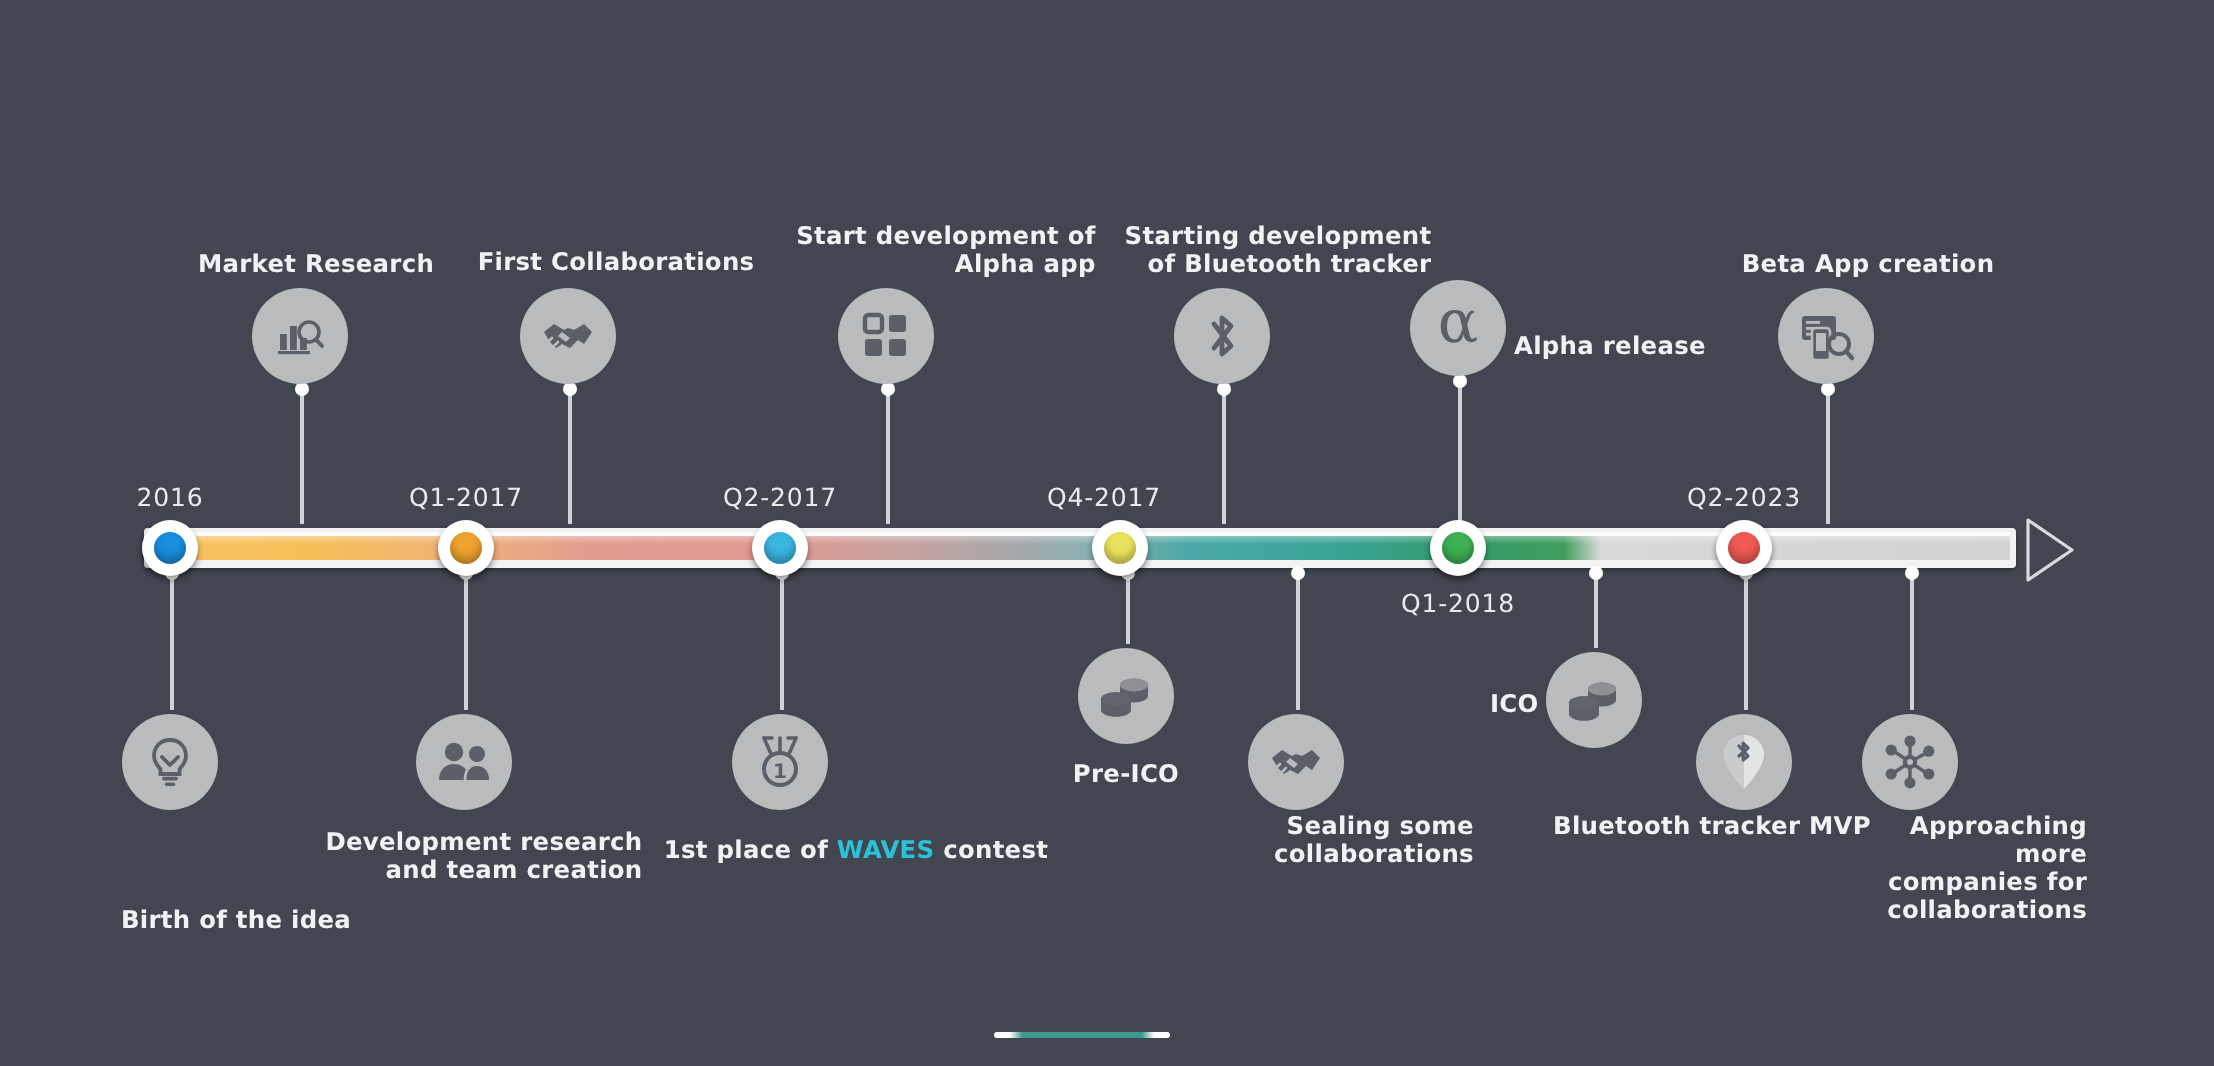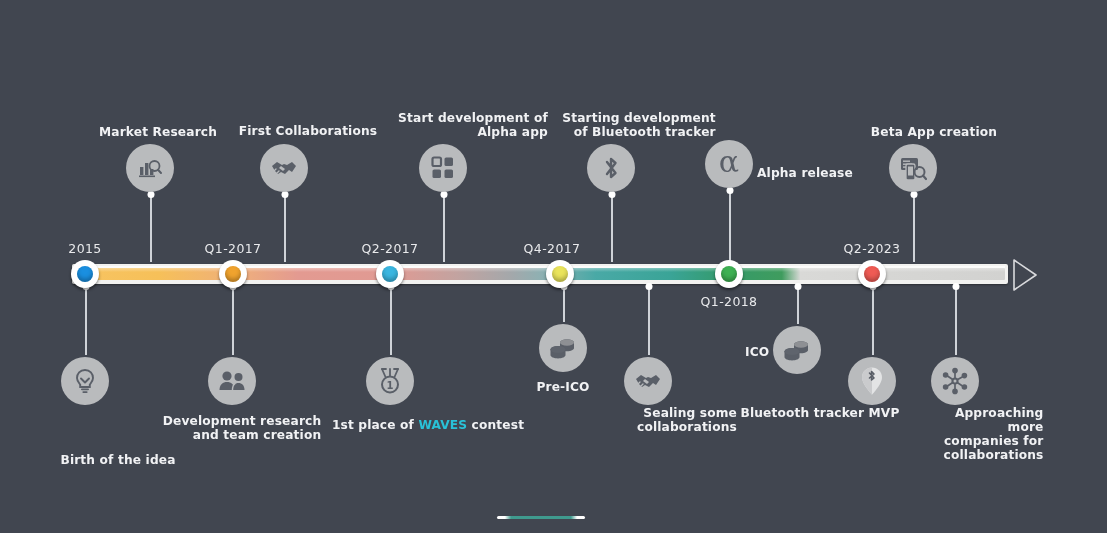--- a/index.html
+++ b/index.html
@@ -142,21 +142,21 @@
         <i style="background: rgb(234, 228, 92);"></i>
       </div>
       <div class="node" style="left: 729px; top: 274px;">
         <i style="background: rgb(62, 177, 83);"></i>
       </div>
       <div class="node" style="left: 872px; top: 274px;">
         <i style="background: rgb(239, 91, 84);"></i>
       </div>
     </div>
   <div id="above-layer">
-      <div class="period" style="left: 85px; top: 241px;">2015</div>
+      <div class="period" style="left: 85px; top: 241px;">2016</div>
       <div class="period" style="left: 233px; top: 241px;">Q1-2017</div>
       <div class="period" style="left: 390px; top: 241px;">Q2-2017</div>
       <div class="period" style="left: 552px; top: 241px;">Q4-2017</div>
       <div class="period" style="left: 729px; top: 294px;">Q1-2018</div>
       <div class="period" style="left: 872px; top: 241px;">Q2-2023</div>
       <div class="conn up" style="left: 150px; top: 194px; height: 68px;">
         <span class="dot" style="bottom: auto; top: -3px;"></span>
       </div>
       <div class="ico" style="left: 150px; top: 144px;">
         <svg width="26" height="26" viewBox="0 0 26 26">
@@ -309,21 +309,21 @@
       <div class="conn down" style="left: 872px; top: 286px; height: 69px;">
         <span class="dot" style="bottom: -3px;"></span>
       </div>
       <div class="ico" style="left: 872px; top: 357px;">
         <svg width="24" height="30" viewBox="0 0 24 30">
           <path d="M12 1.5 C6.4 1.5 2 5.9 2 11.4 C2 18.2 12 28.5 12 28.5 C12 28.5 22 18.2 22 11.4 C22 5.9 17.6 1.5 12 1.5 Z" fill="#e3e4e5"></path>
           <path d="M12 1.5 C6.4 1.5 2 5.9 2 11.4 C2 18.2 12 28.5 12 28.5 Z" fill="#cacbcd"></path>
           <path d="M9.5 7 L14 12 L11.6 14 L11.6 5.6 L14 8 L9.5 12" fill="none" stroke="#5a5f68" stroke-width="1.6" stroke-linejoin="round" stroke-linecap="round"></path>
         </svg>
       </div>
-      <div class="cap c" style="left: 820px; top: 406px;">Bluetooth tracker MVP</div>
+      <div class="cap c" style="left: 856px; top: 406px;">Bluetooth tracker MVP</div>
       <div class="conn down" style="left: 955px; top: 286px; height: 69px;">
         <span class="dot" style="bottom: -3px;"></span>
       </div>
       <div class="ico" style="left: 955px; top: 357px;">
         <svg width="28" height="28" viewBox="0 0 28 28">
           <g stroke="#5a5f68" stroke-width="1.7">
             <line x1="14" y1="14" x2="14" y2="4"></line>
             <line x1="14" y1="14" x2="23" y2="9"></line>
             <line x1="14" y1="14" x2="23" y2="20"></line>
             <line x1="14" y1="14" x2="14" y2="24"></line>

